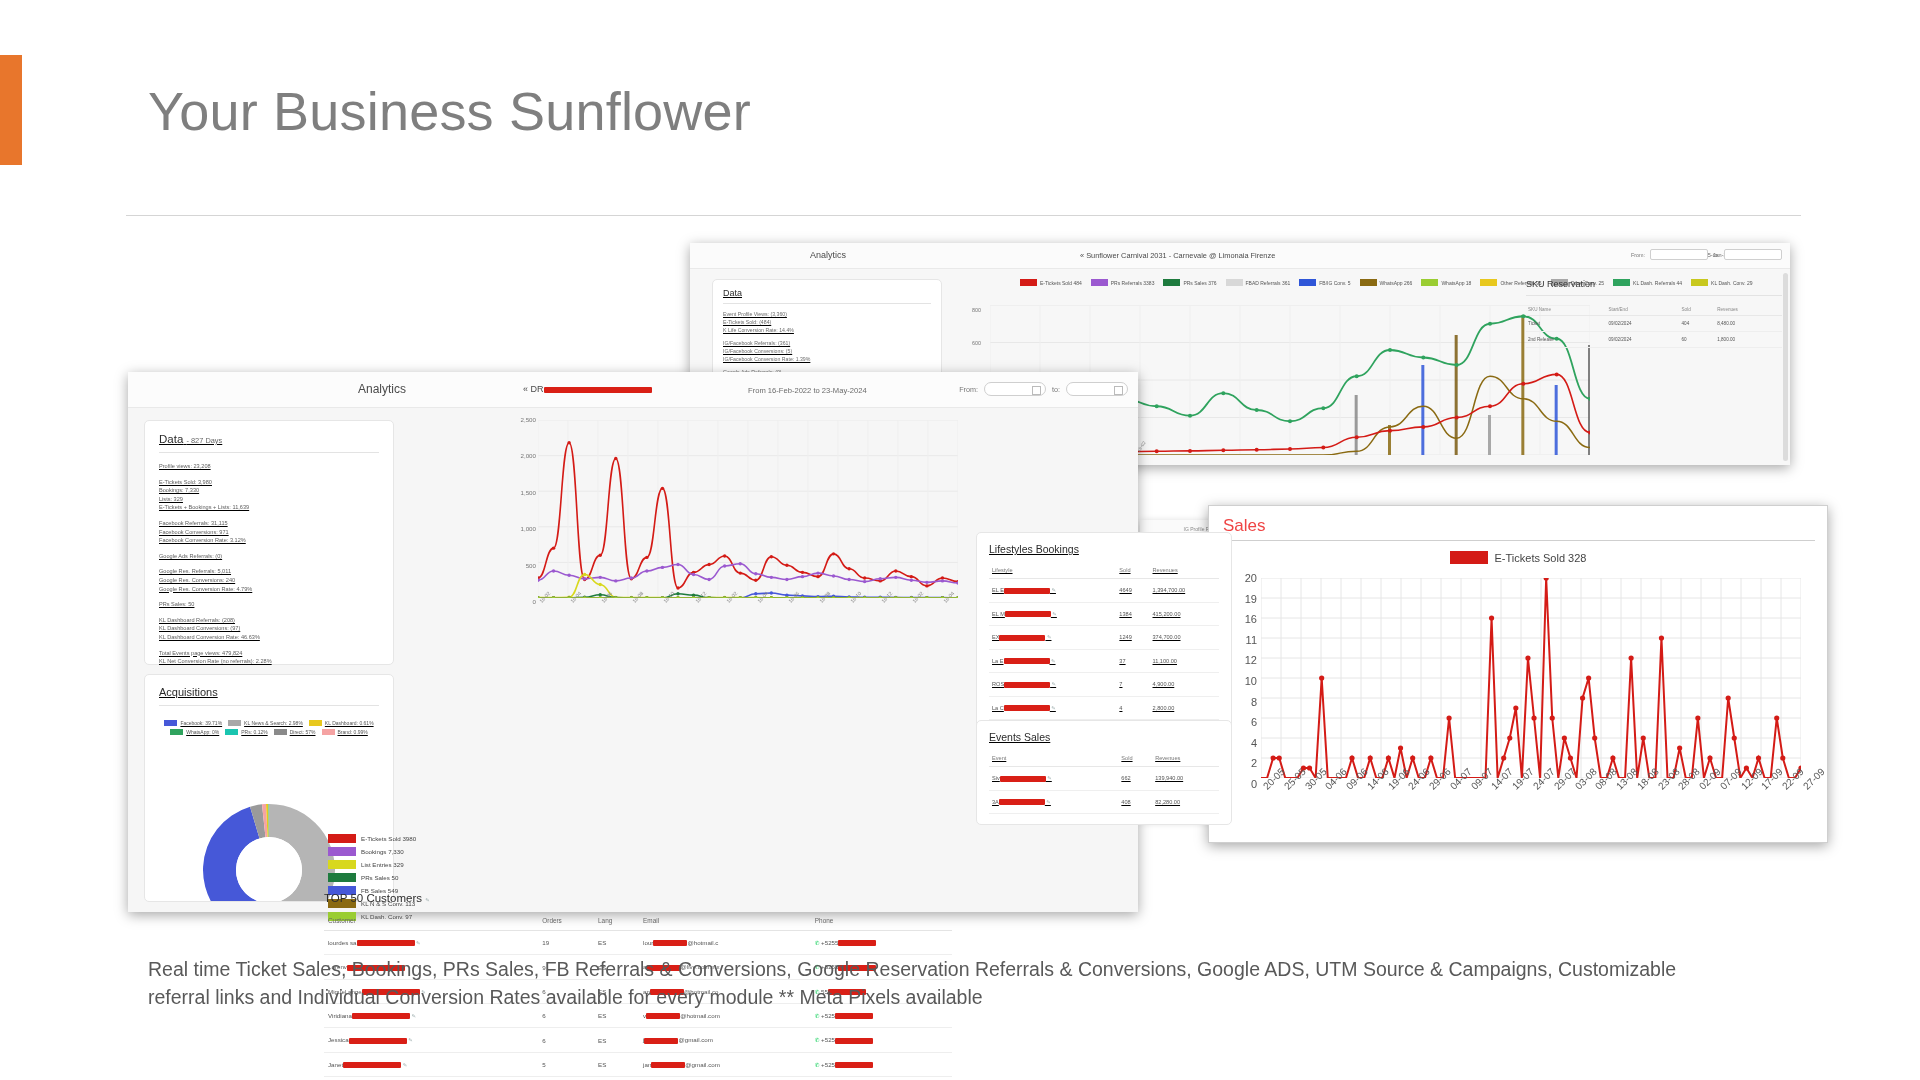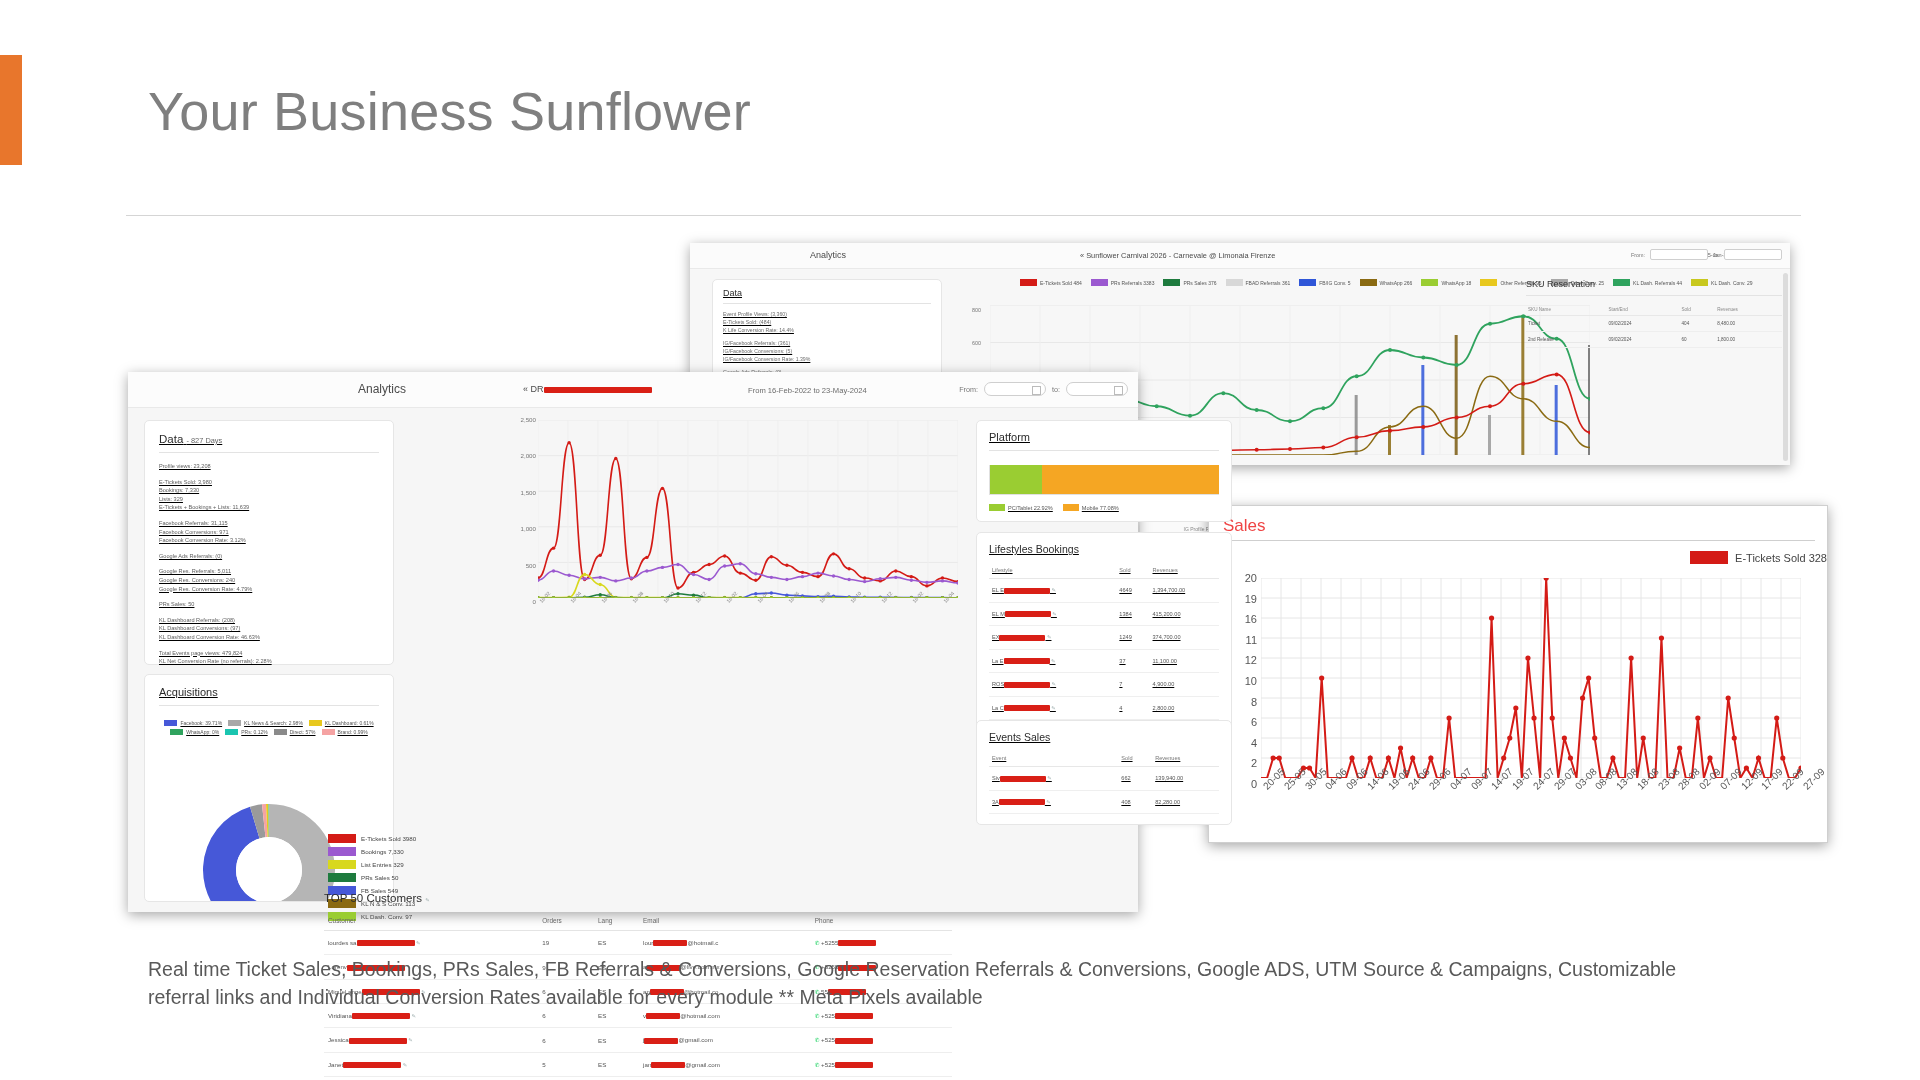--- a/index.html
+++ b/index.html
@@ -61,21 +61,21 @@
   #sku .sku-title { font-size:9px; color:#333; }
   #sku table { width:100%; border-collapse:collapse; margin-top:8px; }
   #sku th { font-size:4.6px; color:#888; font-weight:400; text-align:left; padding:3px 2px; border-bottom:1px solid #e8e8e8; }
   #sku td { font-size:4.6px; color:#555; padding:5px 2px; border-bottom:1px solid #eee; }
   #back-scroll { position:absolute; right:2px; top:30px; width:5px; height:188px; background:#dcdcdc; border-radius:3px; }
 
   
   #dash-sales { left: 1208px; top: 505px; width: 620px; height: 338px; border:1px solid #cfcfcf; }
   #sales-title { position:absolute; left:14px; top:10px; font-size:17px; color:#ef4444; }
   #sales-rule { position:absolute; left:14px; top:34px; width:592px; height:1px; background:#cfcfcf; }
-  #sales-legend { position:absolute; left:0; right:0; top:45px; display:flex; justify-content:flex-end; align-items:center; gap:7px; }
+  #sales-legend { position:absolute; left:0; right:0; top:45px; display:flex; justify-content:center; align-items:center; gap:7px; }
   #sales-legend i { width:38px; height:13px; background:#D41B16; display:inline-block; }
   #sales-legend span { font-size:11px; color:#444; }
   #sales-plot { position:absolute; left:52px; top:72px; width:540px; height:200px; }
   #sales-yaxis { position:absolute; left:12px; top:66px; width:36px; height:206px; }
   #sales-yaxis div { font-size:11px; color:#555; text-align:right; height:20.6px; line-height:12px; }
   #sales-xaxis { position:absolute; left:52px; top:278px; width:540px; height:56px; }
   #sales-xaxis span { position:absolute; font-size:10px; color:#555; transform:rotate(-45deg); transform-origin:left top; white-space:nowrap; }
 
   
   #dash-main { left: 128px; top: 372px; width: 1010px; height: 540px; background:#f6f6f6; }
@@ -142,21 +142,21 @@
 </head>
 <body>
 
 <div id="accent-bar"></div>
 <h1 id="slide-title">Your Business Sunflower</h1>
 <div id="title-rule"></div>
 
 <div class="dash" id="dash-back">
   <div class="topbar">
     <span class="t-analytics">Analytics</span>
-    <span class="t-event">« Sunflower Carnival 2026 - Carnevale @ Limonaia Firenze</span>
+    <span class="t-event">« Sunflower Carnival 2031 - Carnevale @ Limonaia Firenze</span>
     <span class="t-range">From 25-Jan-2024 to 19-Feb-2024</span>
     <span class="fromto">
       <span>From:</span>
       <span class="fld"></span>
       <span>to:</span>
       <span class="fld"></span>
     </span>
   </div>
 
   <div class="card" id="back-data">
@@ -956,38 +956,20 @@
             <td>Janet<span class="redact" style="width: 58px;"></span><span class="pencil">  ✎</span></td>
             <td>5</td>
             <td>ES</td>
             <td>jan<span class="redact" style="width: 34px;"></span>@gmail.com</td>
             <td><span class="wa">✆ </span>+525<span class="redact" style="width: 38px;"></span></td>
           </tr>
         </tbody>
     </table>
   </div>
 
-  <div class="card" id="platform">
-    <div class="p-h">Platform</div>
-    <div class="hr" style="margin-top:7px;"></div>
-    <div id="plat-bar">
-        <div style="flex: 22.92 1 0%; background: rgb(154, 205, 50);"></div>
-        <div style="flex: 77.08 1 0%; background: rgb(245, 166, 35);"></div>
-      </div>
-    <div id="plat-legend">
-        <div class="li">
-          <i style="background: rgb(154, 205, 50);"></i>
-          <span>PC/Tablet 22.92%</span>
-        </div>
-        <div class="li">
-          <i style="background: rgb(245, 166, 35);"></i>
-          <span>Mobile 77.08%</span>
-        </div>
-      </div>
-  </div>
 
   <div class="card" id="lifestyles">
     <div class="mini-h">Lifestyles Bookings</div>
     <table class="mini-table">
       <thead>
           <tr id="life-head">
             <th>Lifestyle</th>
             <th>Sold</th>
             <th>Revenues</th>
           </tr>

